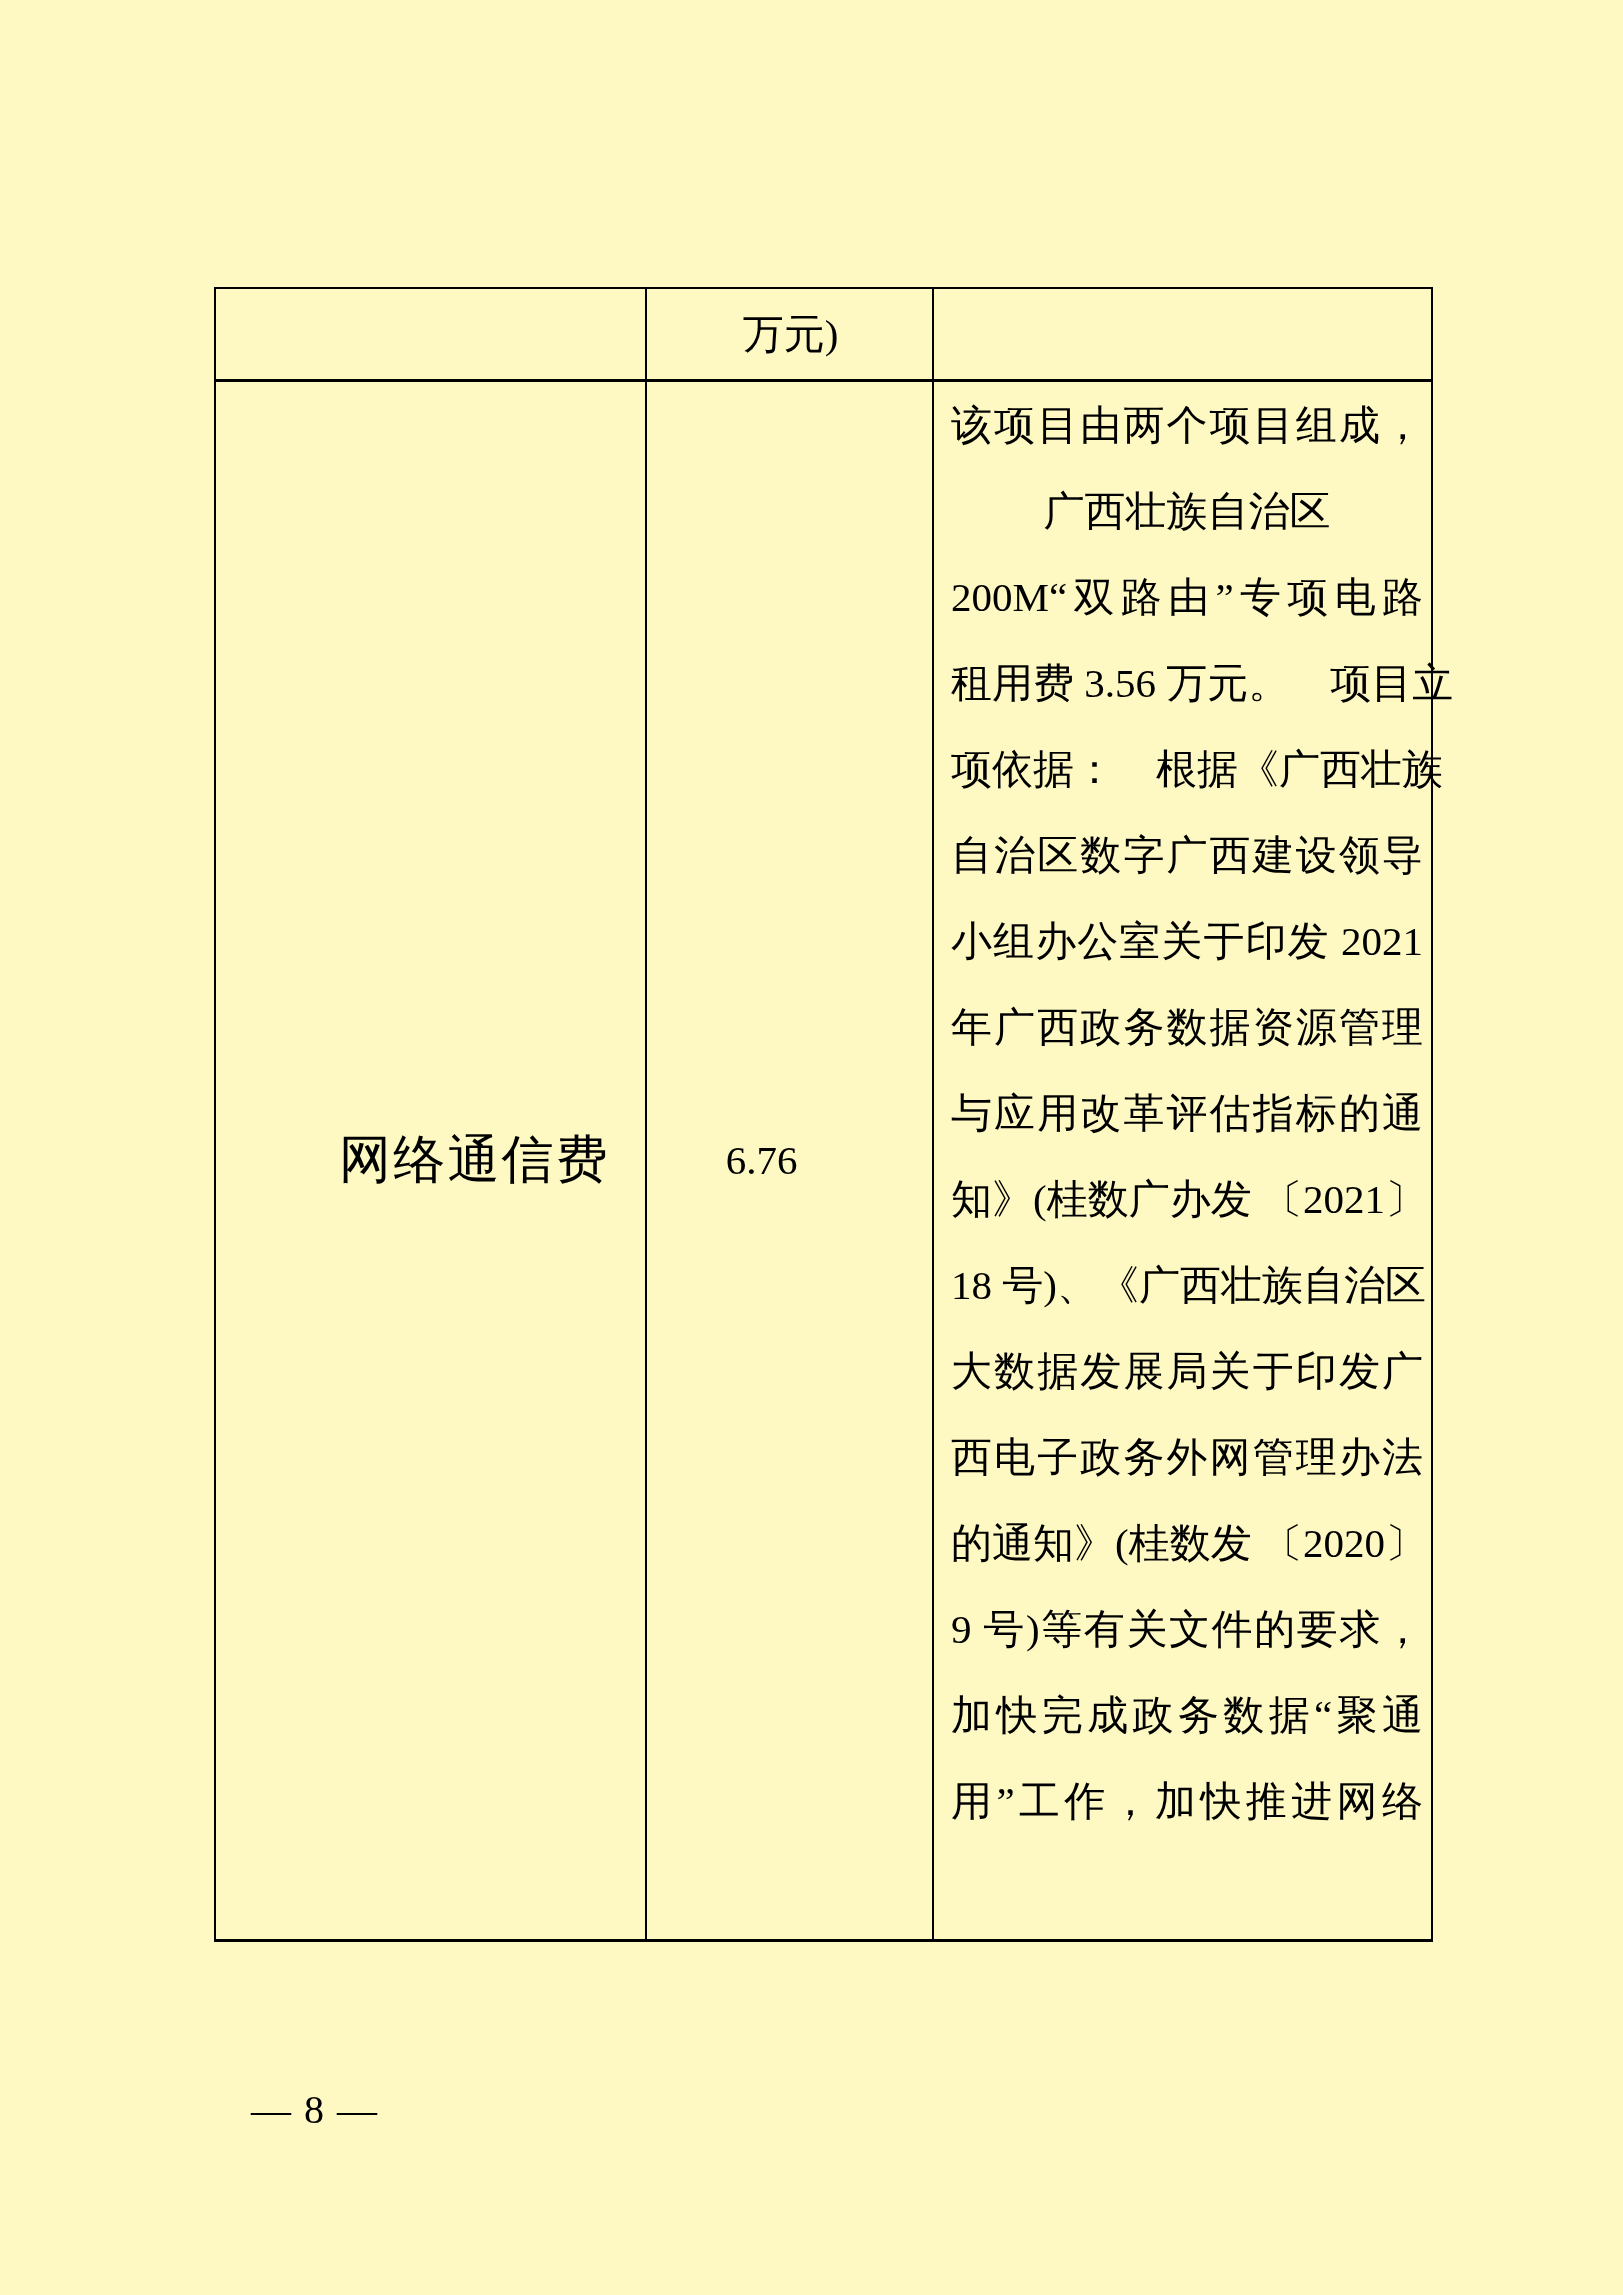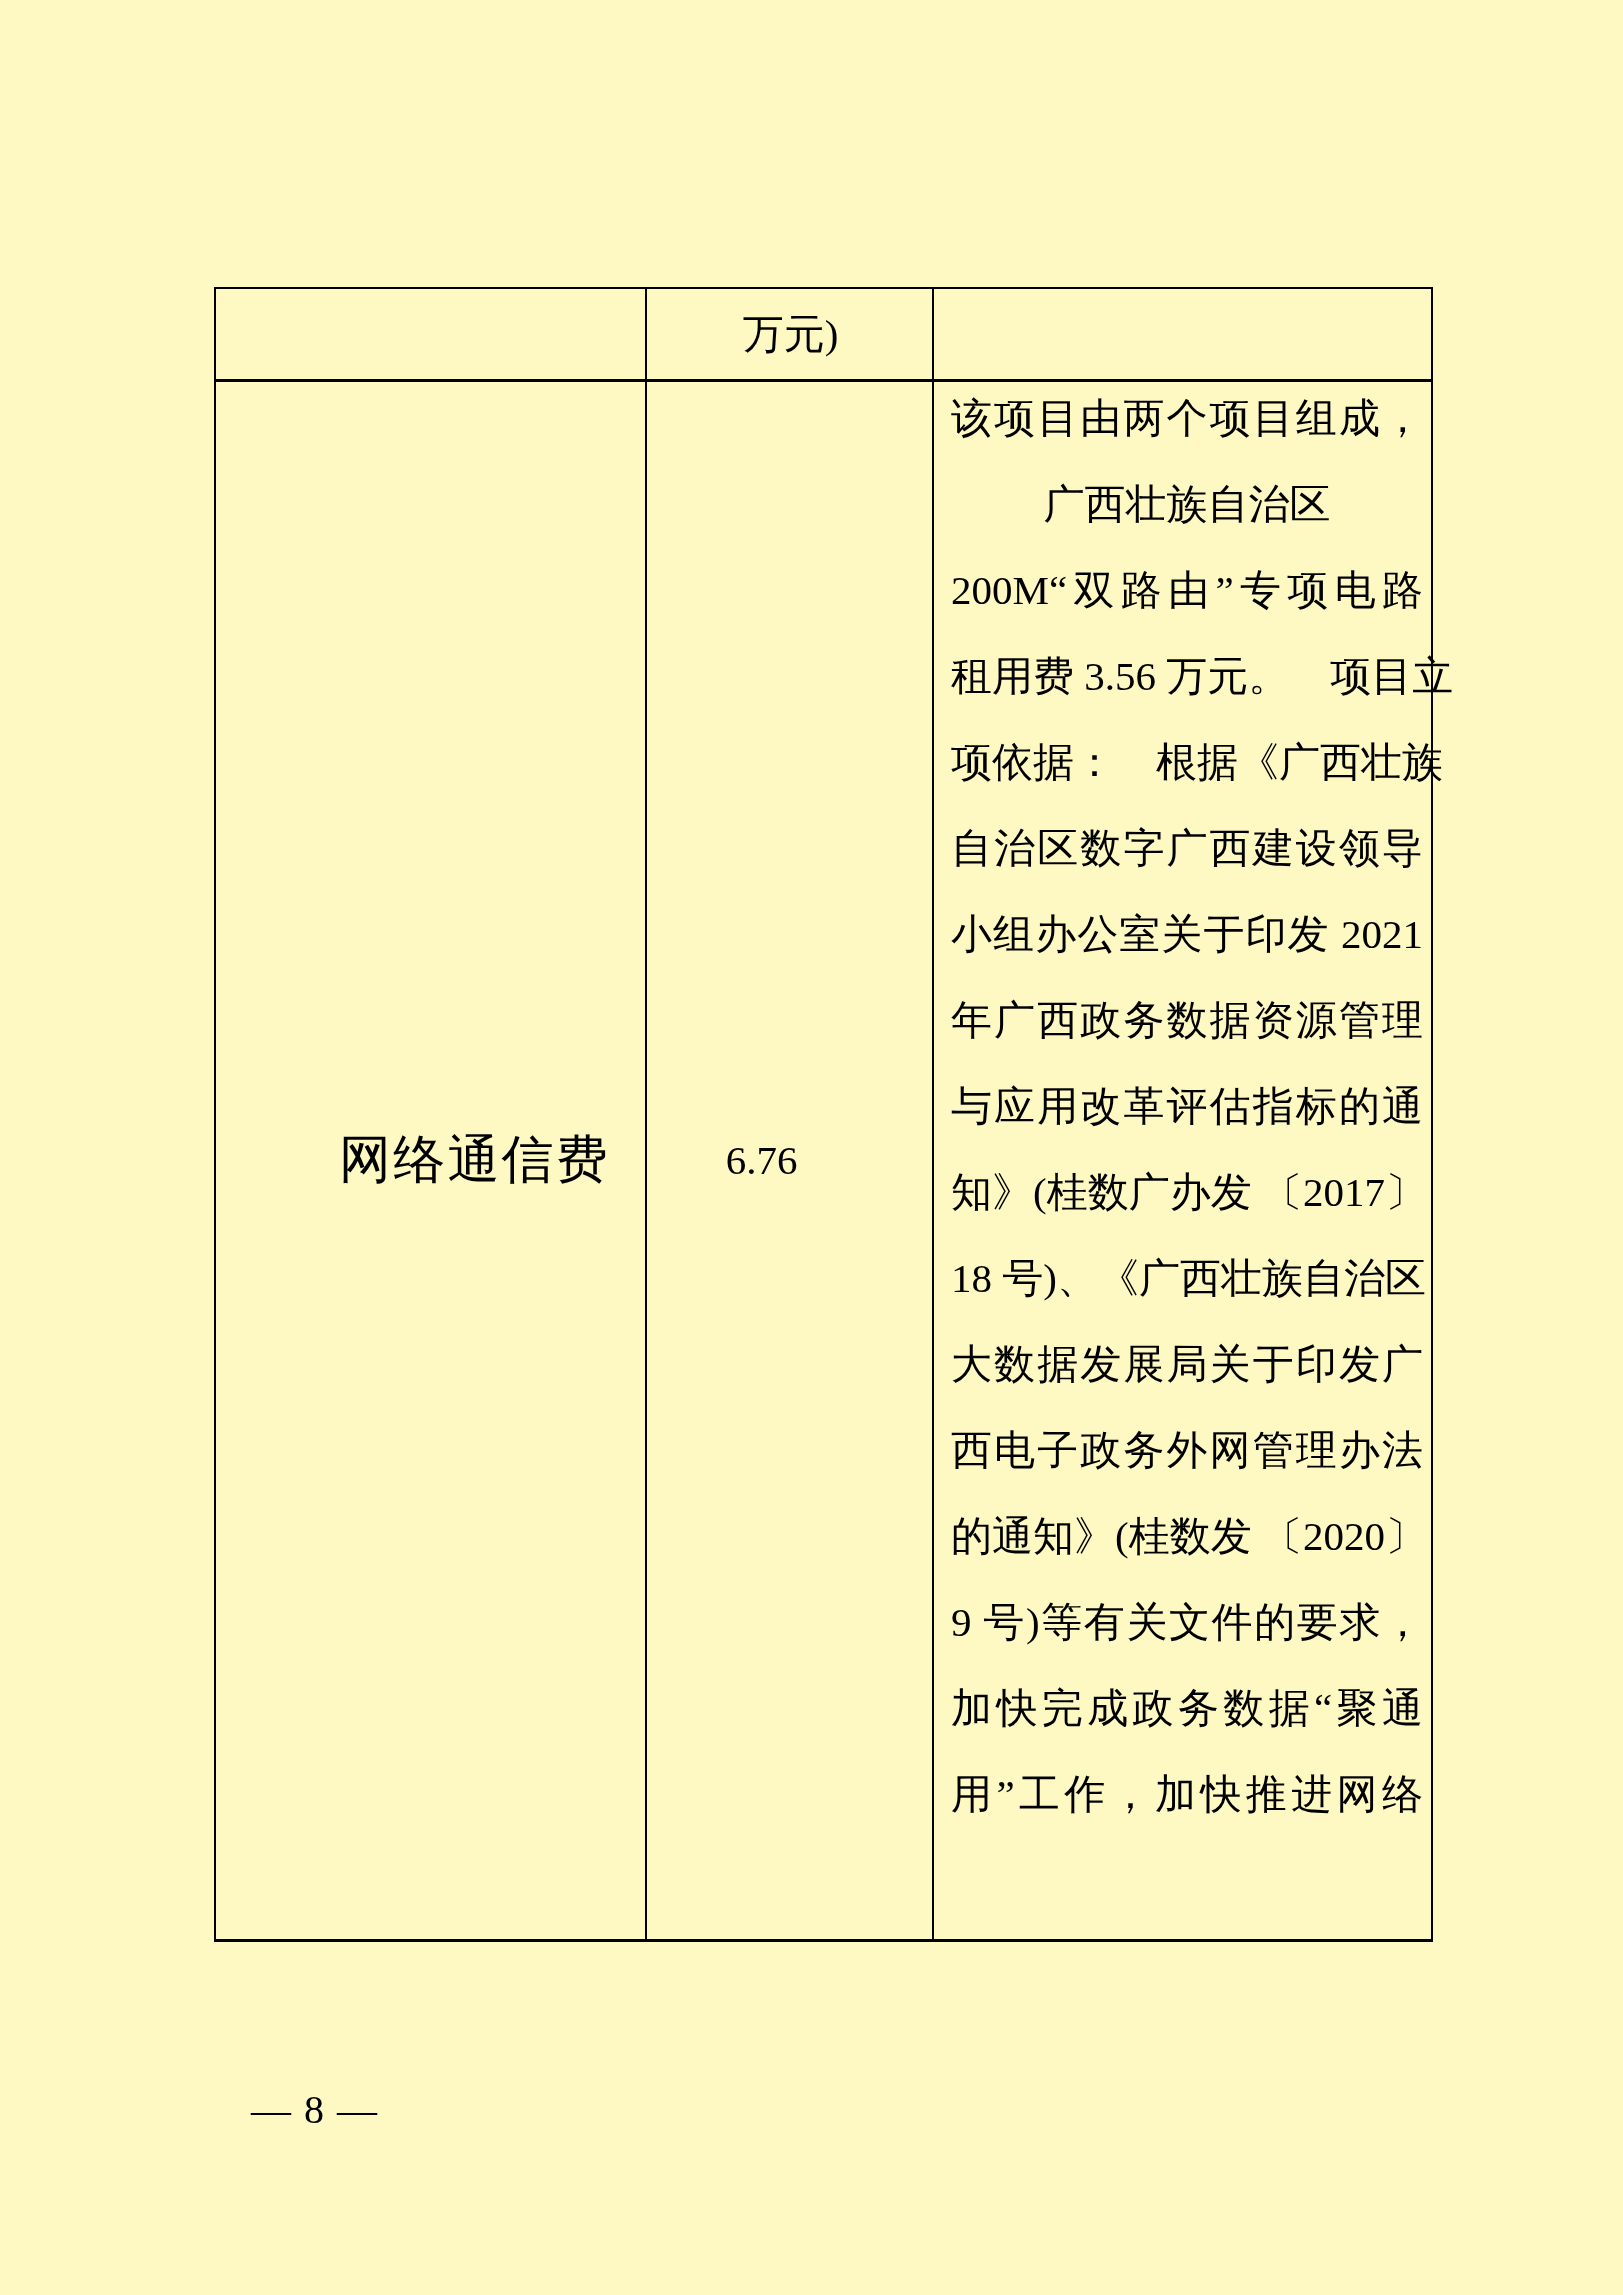--- a/index.html
+++ b/index.html
@@ -75,21 +75,21 @@
     width: 227px;
     height: 1556px;
     display: flex;
     align-items: center;
     justify-content: center;
     font-size: 41px;
   }
   .desc-cell {
     position: absolute;
     left: 735px;
-    top: 86px;
+    top: 93px;
     width: 472px;
     height: 1225px;
   }
   .line {
     height: 86px;
     line-height: 86px;
     font-size: 41px;
     white-space: nowrap;
     text-align: justify;
     text-align-last: justify;
@@ -128,21 +128,21 @@
     <div class="desc-cell">
       <div class="line">该项目由两个项目组成，</div>
       <div class="line center">广西壮族自治区</div>
       <div class="line">200M“双路由”专项电路</div>
       <div class="line">租用费 3.56 万元。　项目立</div>
       <div class="line">项依据：　根据《广西壮族</div>
       <div class="line">自治区数字广西建设领导</div>
       <div class="line">小组办公室关于印发 2021</div>
       <div class="line">年广西政务数据资源管理</div>
       <div class="line">与应用改革评估指标的通</div>
-      <div class="line">知》(桂数广办发 〔2017〕</div>
+      <div class="line">知》(桂数广办发 〔2021〕</div>
       <div class="line">18 号)、《广西壮族自治区</div>
       <div class="line">大数据发展局关于印发广</div>
       <div class="line">西电子政务外网管理办法</div>
       <div class="line">的通知》(桂数发 〔2020〕</div>
       <div class="line">9 号)等有关文件的要求，</div>
       <div class="line">加快完成政务数据“聚通</div>
       <div class="line">用”工作，加快推进网络</div>
     </div>
   </div>
 

